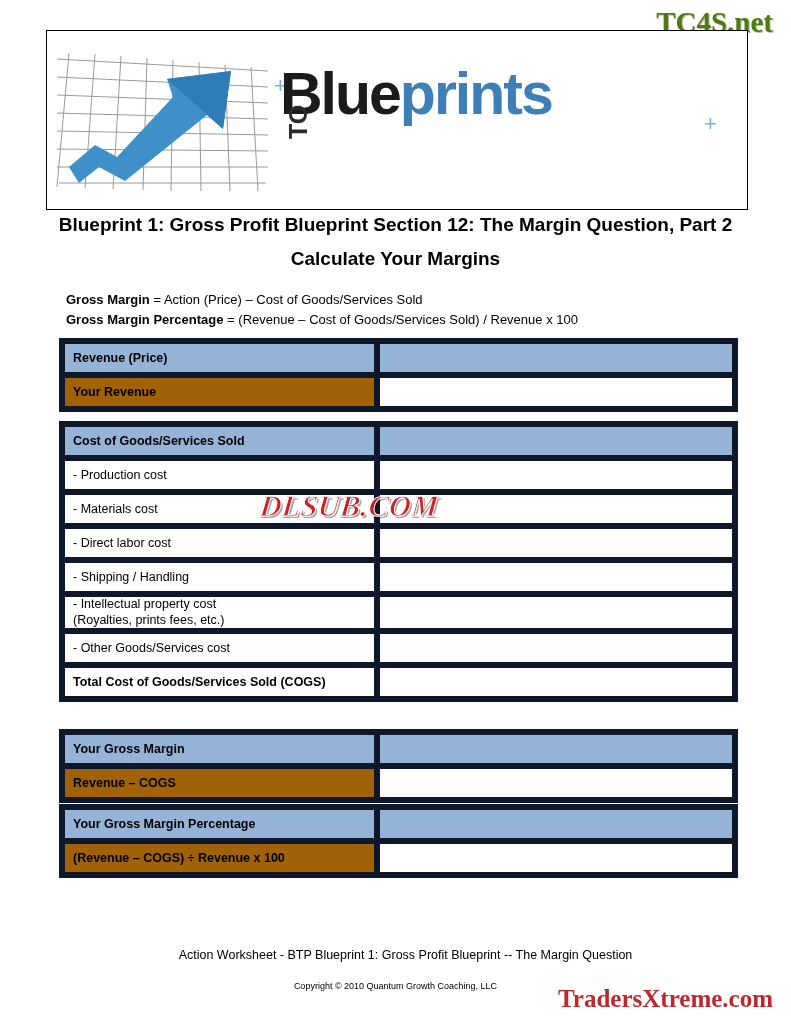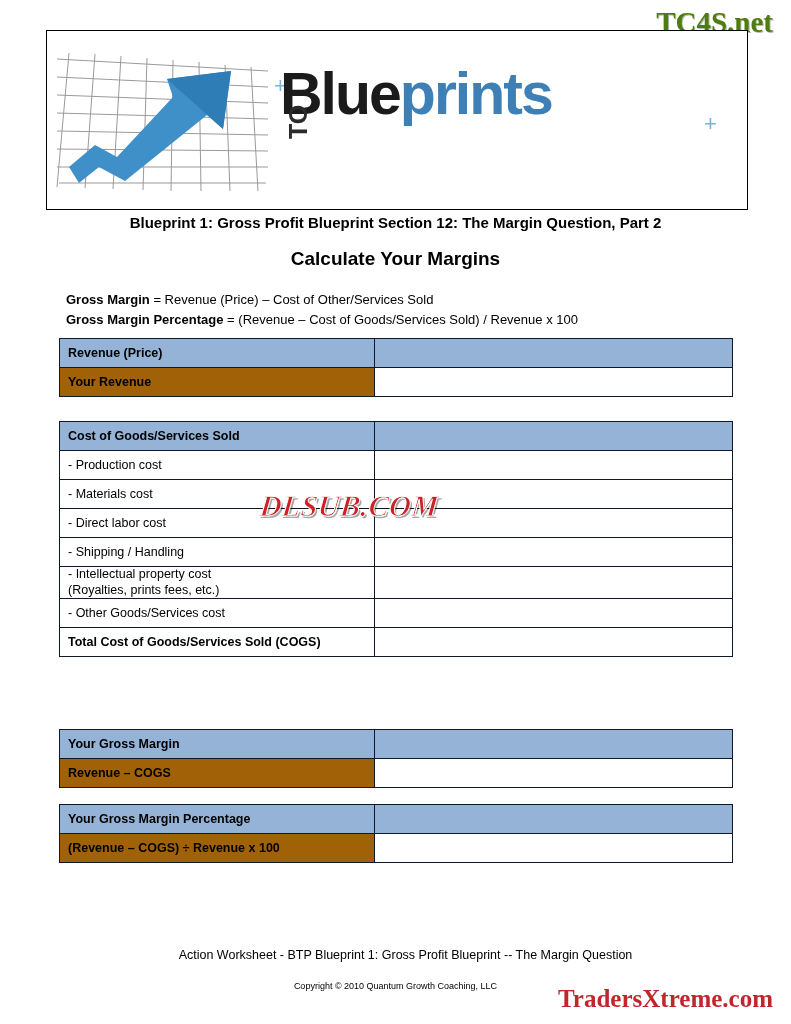--- a/index.html
+++ b/index.html
@@ -96,21 +96,21 @@
     font-size: 22px;
     line-height: 1;
   }
 
   
   .subtitle {
     position: absolute;
     left: 0; right: 0;
     top: 214px;
     text-align: center;
-    font-size: 15px;
+    font-size: 19px;
     font-weight: bold;
   }
   .page-title {
     position: absolute;
     left: 0; right: 0;
     top: 248px;
     text-align: center;
     font-size: 19px;
     font-weight: bold;
   }
@@ -125,21 +125,21 @@
   .formulas b { font-weight: bold; margin-top: 36px; }
 
   
   table.sheet {
     position: absolute;
     border-collapse: collapse;
     table-layout: fixed;
     font-size: 12.5px;
   }
   table.sheet td {
-    border: 1px solid #0f172a;
+    border: 6px solid #0f172a;
     height: 28px;
     padding: 0 8px;
     vertical-align: middle;
   }
   td.hdr {
     background: #94b3d7;
     font-weight: bold;
   }
   td.hdr-blank {
     background: #94b3d7;
@@ -237,21 +237,21 @@
     <div class="crosshair" style="left:432px; top:74px;">+</div>
     <div class="lt-blue"><span class="dark">Blue</span><span class="blu">prints</span></div>
     <div class="lt-to">TO</div>
   </div>
 </div>
 
 <div class="subtitle">Blueprint 1: Gross Profit Blueprint Section 12: The Margin Question, Part 2</div>
 <div class="page-title">Calculate Your Margins</div>
 
 <div class="formulas">
-  <div><b>Gross Margin</b><span> = Revenue (Price) – Cost of Other/Services Sold</span></div>
+  <div><b>Gross Margin</b><span> = Action (Price) – Cost of Goods/Services Sold</span></div>
   <div><b>Gross Margin Percentage</b><span> = (Revenue – Cost of Goods/Services Sold) / Revenue x 100</span></div>
 </div>
 
 <table class="sheet" id="tbl-revenue">
   <colgroup>
       <col style="width:315px">
       <col style="width:358px">
     </colgroup>
   <tbody>
     <tr>

